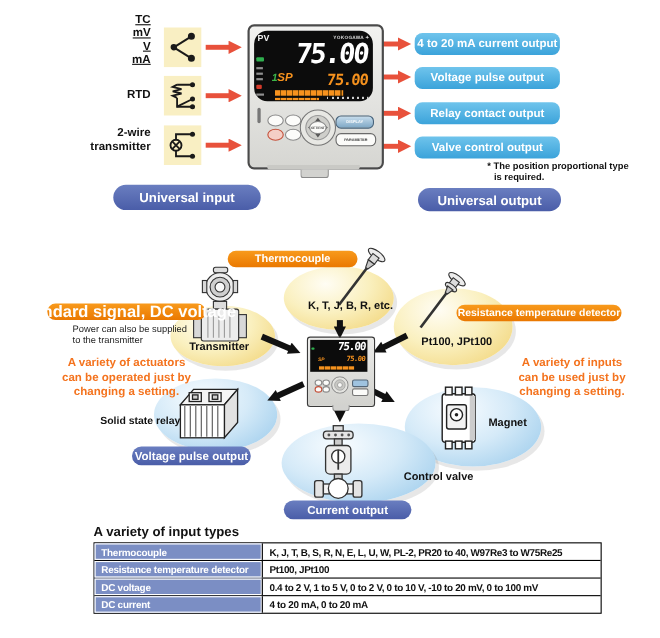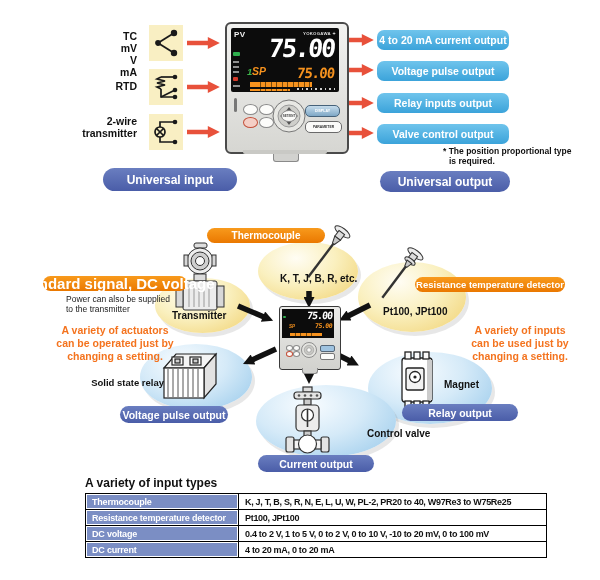--- a/index.html
+++ b/index.html
@@ -5,21 +5,21 @@
   html,body{margin:0;padding:0;background:#fff;}
   #stage{position:relative;width:600px;height:580px;background:#fff;overflow:hidden;
          font-family:"Liberation Sans",sans-serif;color:#1a1a1a;}
   .abs{position:absolute;}
   .svglayer{position:absolute;pointer-events:none;}
 
   
   .in-label{font-weight:700;font-size:10.5px;line-height:12px;text-align:right;color:#111;}
   .symbox{background:#f9efc3;width:34px;height:36px;}
   .ctrl{background:linear-gradient(#f2f2f0,#d6d6d2);border:2px solid #4a4a4a;border-radius:6px;}
-  .lcd{background:#0c0c0c;border-radius:2px;}
+  .lcd{background:#0c0c0c;border-radius:12px;}
   .pvtxt{color:#f2f2f2;font-weight:700;font-size:8px;letter-spacing:.3px;}
   .brand{color:#ddd;font-size:4.3px;font-weight:700;letter-spacing:.25px;}
   .seg{font-family:"DejaVu Sans Mono",monospace;font-weight:700;transform:skewX(-6deg);}
   .pvdig{color:#fff;font-size:25px;letter-spacing:-2px;}
   .spdig{color:#f6921e;font-size:14px;letter-spacing:-1px;}
   .sporange{color:#f6921e;font-weight:700;font-style:italic;font-size:10.5px;}
   .spgreen{color:#3db54a;font-weight:700;font-style:italic;font-size:9.5px;}
   .obar{background:repeating-linear-gradient(90deg,#f6921e 0 4.5px,#7a4a08 4.5px 5.5px);}
   .greenled{background:#2faf4e;border-radius:1px;}
   .redled{background:#d43a2a;border-radius:1px;}
@@ -66,21 +66,21 @@
   .ihead{width:145px;background:#7b8ec4;color:#fff;font-weight:700;font-size:9px;letter-spacing:-0.2px;
          border:1px solid #fff;display:flex;align-items:center;padding-left:5px;white-space:nowrap;}
   .ival{flex:1;font-weight:700;font-size:9px;letter-spacing:-0.3px;color:#111;border-left:1px solid #000;
         display:flex;align-items:center;padding-left:6px;white-space:nowrap;}
 </style>
 </head>
 <body>
 
 <div id="stage">
 
-  <div class="abs in-label" style="left:47px;top:30px;width:90px;">
+  <div class="abs in-label" style="left:47px;top:12px;width:90px;text-decoration:underline;">
     <div>TC</div>
     <div>mV</div>
     <div>V</div>
     <div>mA</div>
   </div>
   <div class="abs symbox" style="left:149px;top:25px;">
     <svg width="34" height="36" viewBox="0 0 34 36">
       <g stroke="#1a1a1a" stroke-width="1.8" fill="#1a1a1a">
         <line x1="9" y1="18" x2="25" y2="8"></line>
           <line x1="9" y1="18" x2="25" y2="28"></line>
@@ -187,21 +187,21 @@
       <text x="17" y="18.2" text-anchor="middle" font-size="3" fill="#444" font-weight="bold">SET/ENT</text>
     </svg>
     <div class="abs pillbtn dispbtn" style="left:78px;top:81px;width:33px;height:10px;">DISPLAY</div>
     <div class="abs pillbtn parambtn" style="left:78px;top:97px;width:35px;height:10px;">PARAMETER</div>
   </div>
   <div class="abs mountstrip" style="left:243px;top:150px;width:84px;height:4px;"></div>
   <div class="abs mounttab" style="left:273px;top:154px;width:24px;height:7px;"></div>
 
   <div class="abs outbtn" style="left:377px;top:30px;">4 to 20 mA current output</div>
   <div class="abs outbtn" style="left:377px;top:61px;">Voltage pulse output</div>
-  <div class="abs outbtn" style="left:377px;top:93px;">Relay inputs output</div>
+  <div class="abs outbtn" style="left:377px;top:93px;">Relay contact output</div>
   <div class="abs note" style="left:443px;top:146px;">
     <div>* The position proportional type</div>
     <div style="padding-left:6px;">is required.</div>
   </div>
   <div class="abs outbtn" style="left:377px;top:124px;">Valve control output</div>
 
   <div class="abs bluepill" style="left:103px;top:168px;width:134px;height:23px;font-size:12px;">Universal input</div>
   <div class="abs bluepill" style="left:380px;top:171px;width:130px;height:21px;font-size:12px;">Universal output</div>
 
   <div class="yell" style="left:258px;top:242px;width:100px;height:58px;z-index:1;"></div>
@@ -332,21 +332,20 @@
   <div class="callout" style="left:450px;top:324px;width:140px;z-index:3;text-align:center;">
     <div>A variety of inputs</div>
     <div>can be used just by</div>
     <div>changing a setting.</div>
   </div>
   <div class="dlabel" style="left:88px;top:377px;width:76px;text-align:right;font-size:9.5px;z-index:3;">Solid state relay</div>
   <div class="dlabel" style="left:444px;top:379px;z-index:3;">Magnet</div>
   <div class="dlabel" style="left:327px;top:428px;z-index:3;padding-left:40px;">Control valve</div>
 
   <div class="bluepill" style="position:absolute;left:120px;top:406px;width:108px;height:17px;font-size:10.5px;z-index:3;">Voltage pulse output</div>
-  <div class="bluepill" style="position:absolute;left:402px;top:404px;width:116px;height:17px;font-size:10.5px;z-index:3;">Relay output</div>
   <div class="bluepill" style="position:absolute;left:258px;top:455px;width:116px;height:17px;font-size:10.5px;z-index:3;">Current output</div>
 
   <div class="abs mini" style="left:279px;top:306px;width:60px;height:62px;z-index:4;">
     <div class="abs minilcd" style="left:2px;top:2px;width:52px;height:29px;">
       <div class="abs greenled" style="left:1px;top:7px;width:3px;height:2px;"></div>
       <div class="abs seg minidig" style="right:2px;top:1px;">75.00</div>
       <div class="abs minispl" style="left:7px;top:15px;">SP</div>
       <div class="abs seg minisp" style="right:2px;top:13px;">75.00</div>
       <div class="abs obar" style="left:8px;top:24px;width:32px;height:2.5px;"></div>
     </div>

